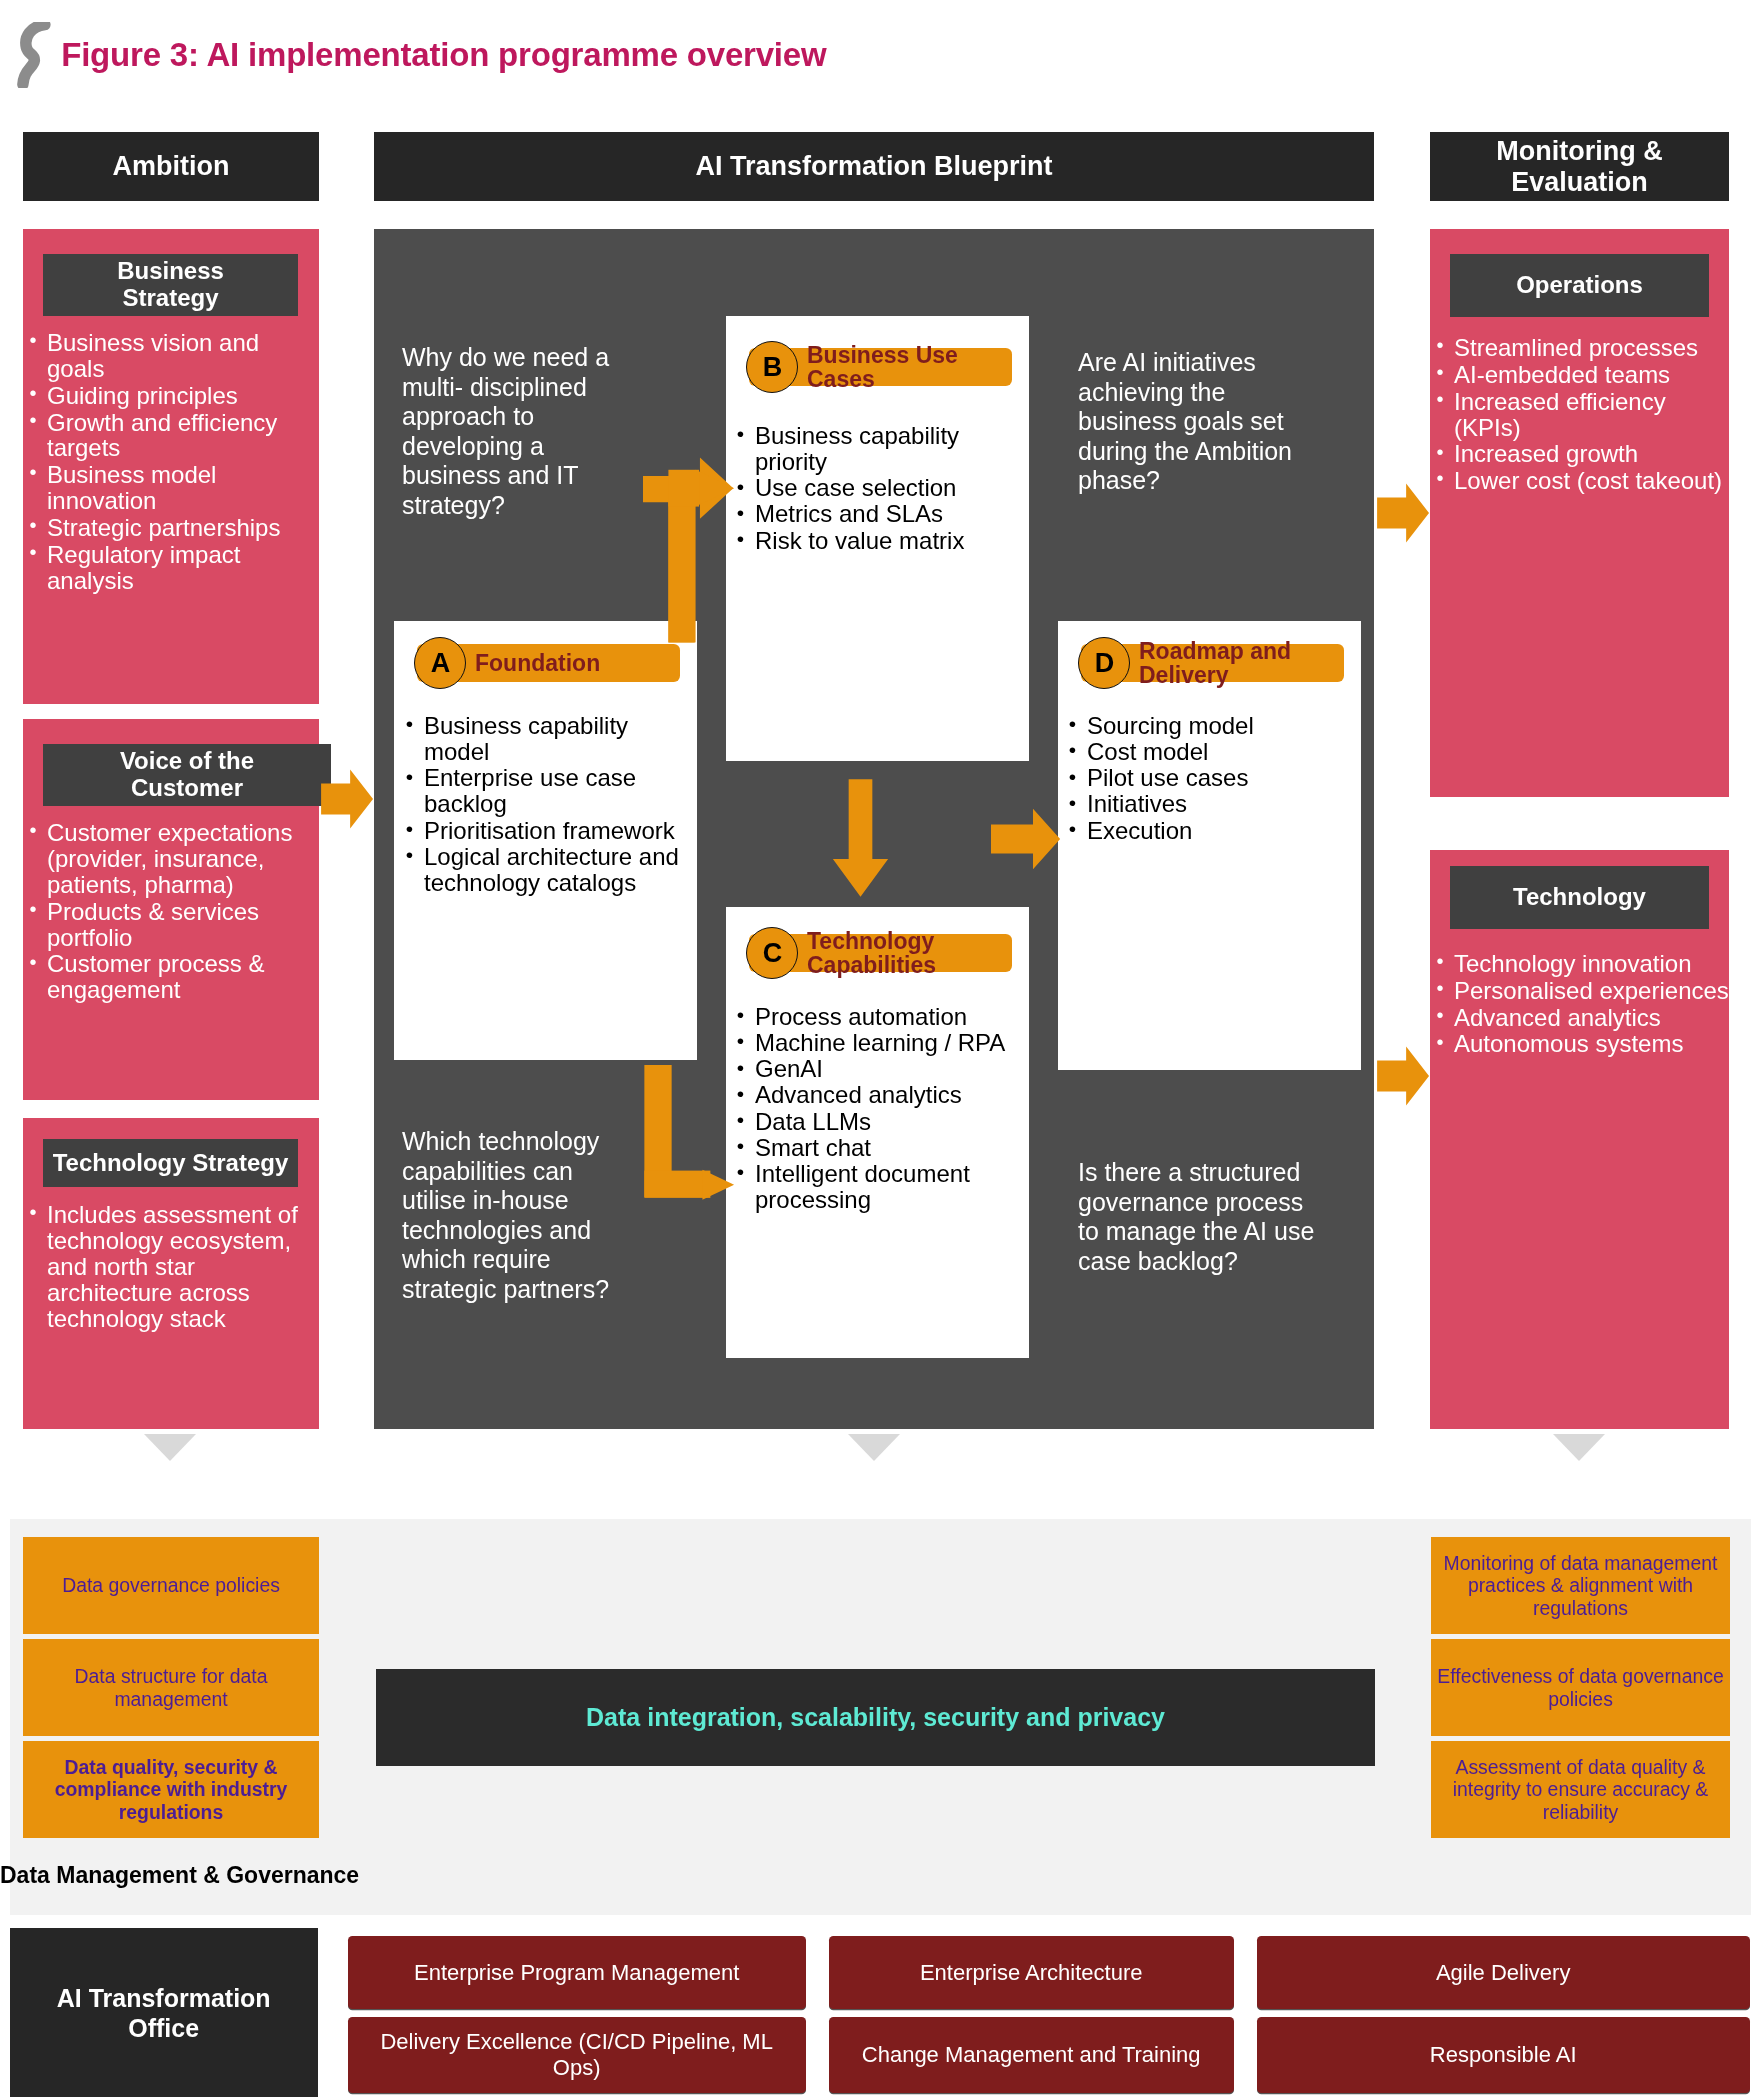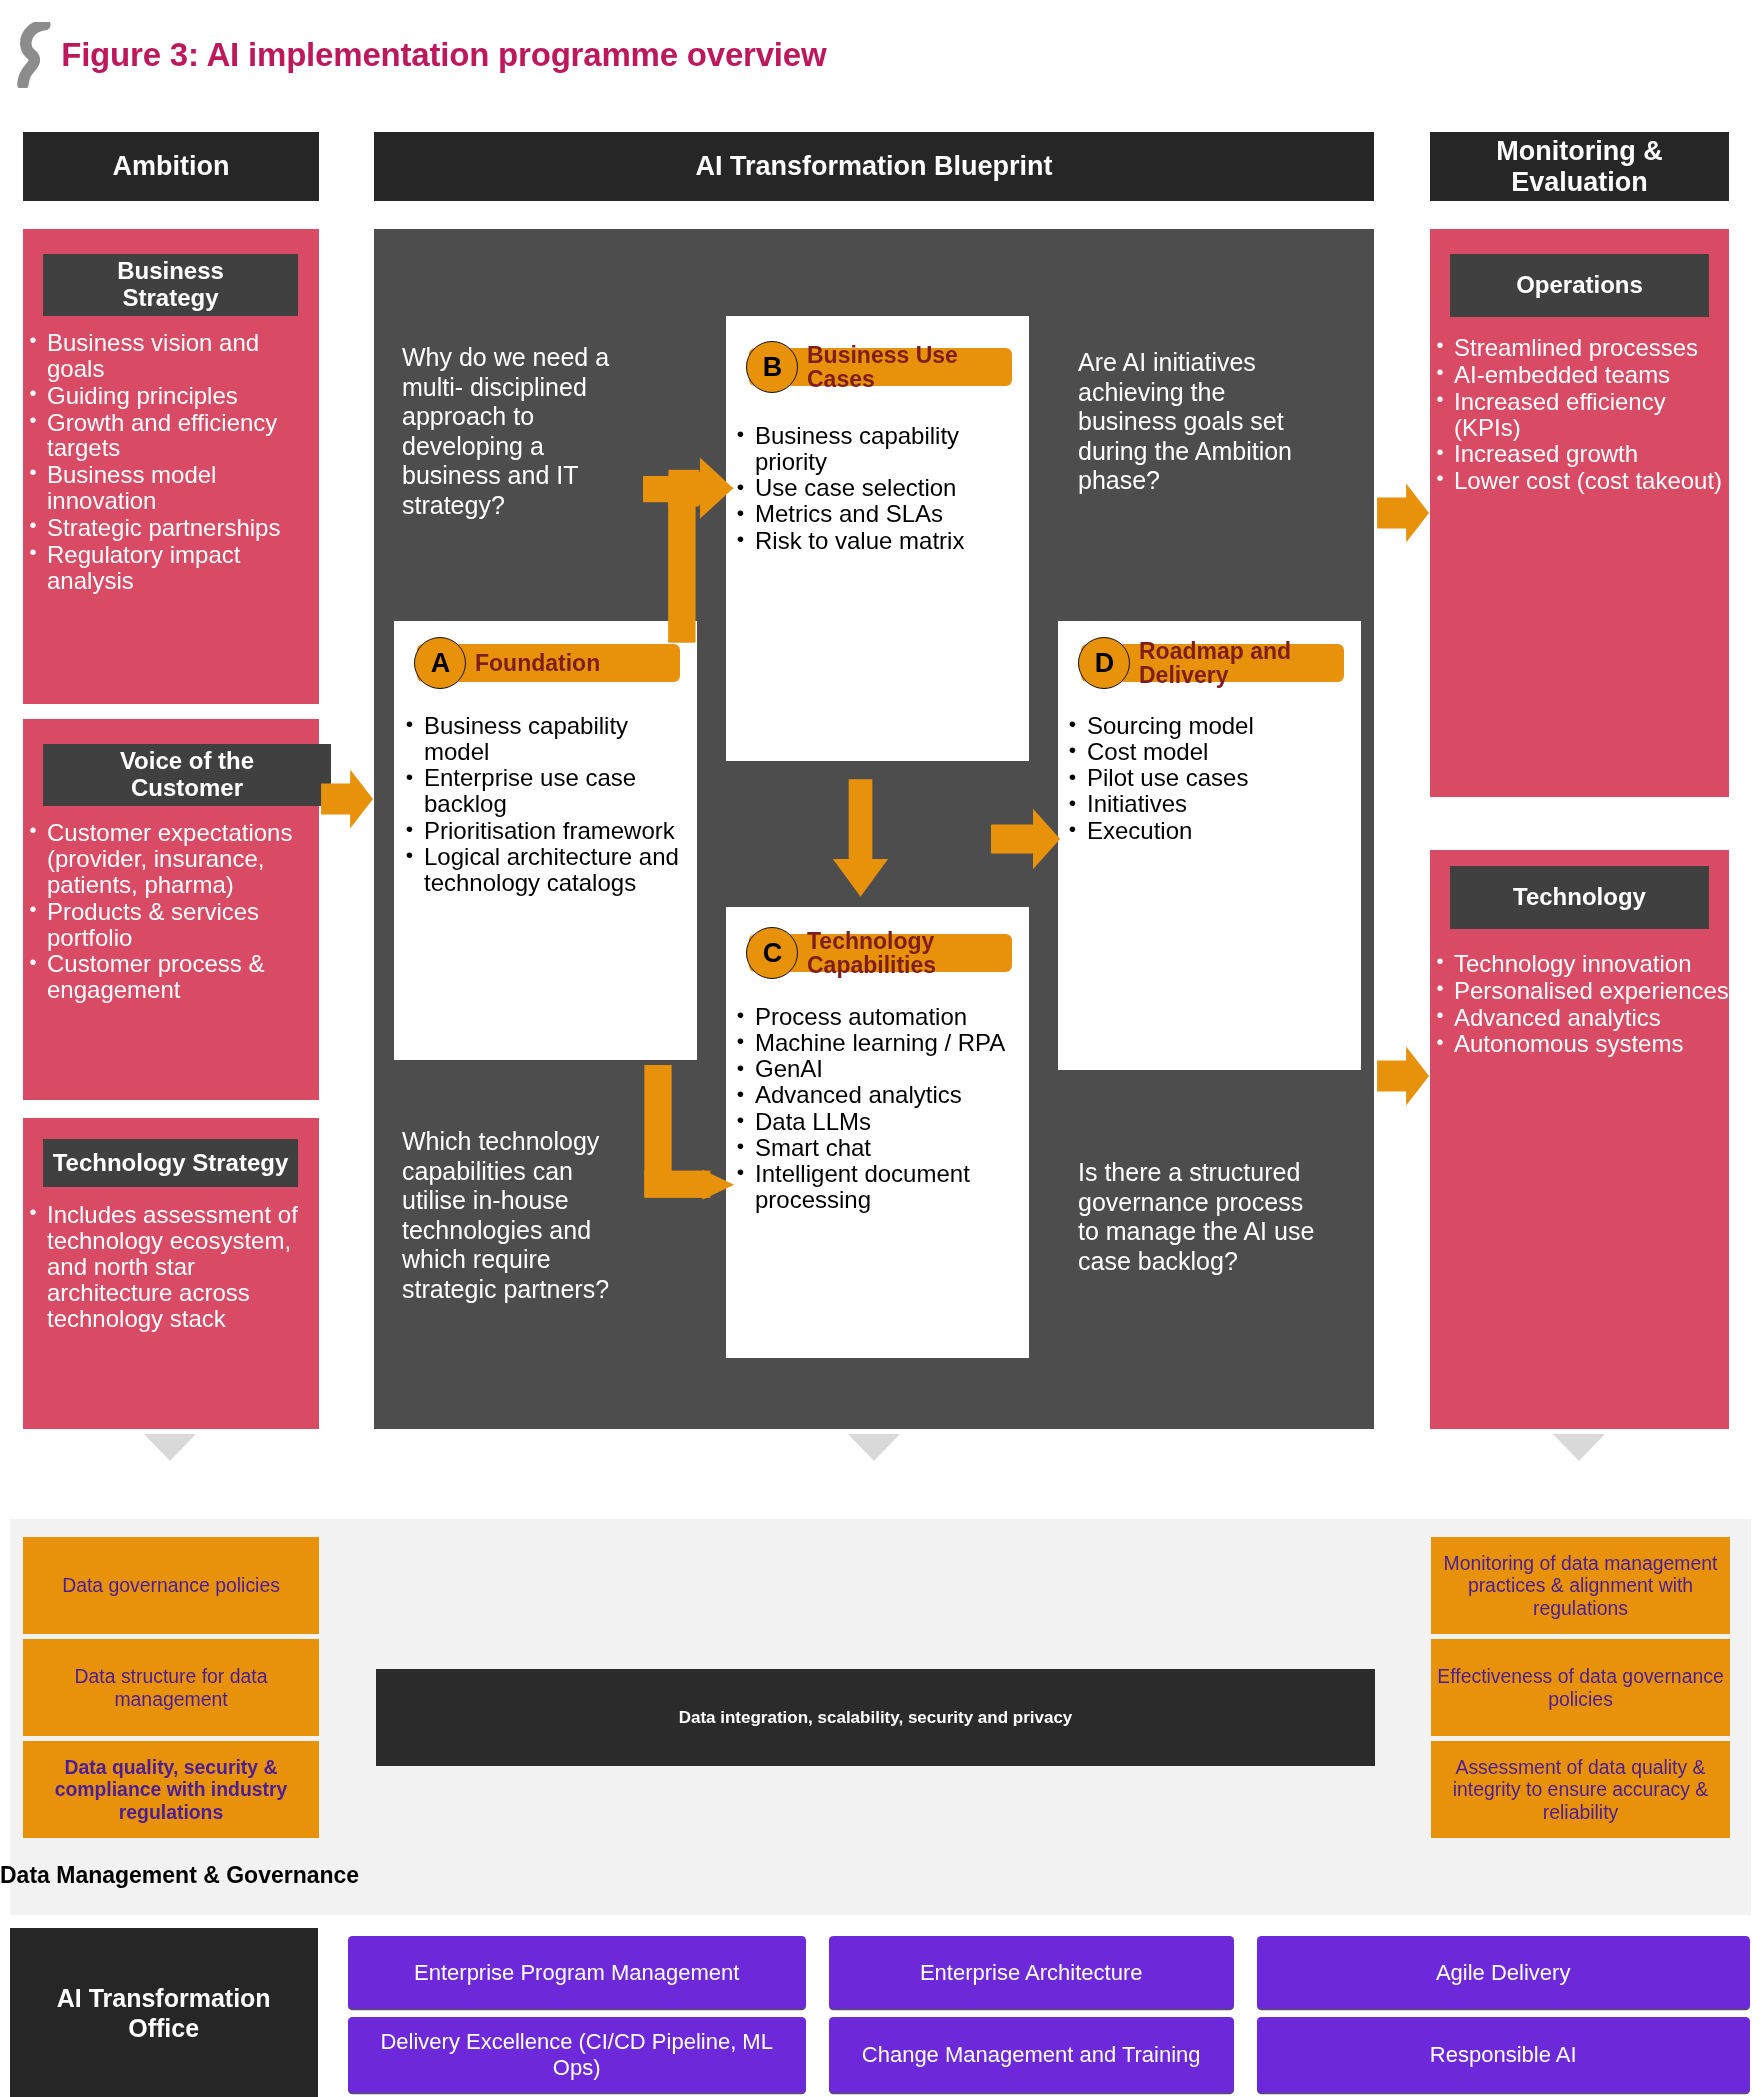--- a/index.html
+++ b/index.html
@@ -176,22 +176,22 @@
     line-height: 1.14;
     display: flex;
     align-items: center;
     justify-content: center;
     text-align: center;
     padding: 2.6px 6.2px;
   }
   .dark-wide {
     position: absolute;
     background: #2b2b2b;
-    color: #ffffff;
-    font-size: 17px;
+    color: #5eead4;
+    font-size: 25px;
     font-weight: bold;
     display: flex;
     align-items: center;
     justify-content: center;
     text-align: center;
   }
   .band-caption {
     position: absolute;
     color: #000000;
     font-size: 23px;
@@ -211,21 +211,21 @@
     font-size: 25px;
     font-weight: bold;
     display: flex;
     align-items: center;
     justify-content: center;
     text-align: center;
     line-height: 1.2;
   }
   .ato-tile {
     position: absolute;
-    background: #6d28d9;
+    background: #7f1d1d;
     border-radius: 4.4px;
     color: #ffffff;
     font-size: 22px;
     display: flex;
     align-items: center;
     justify-content: center;
     text-align: center;
     line-height: 1.18;
     padding: 1.8px 7px;
     box-shadow: 0 1.3px 0 #555555;

